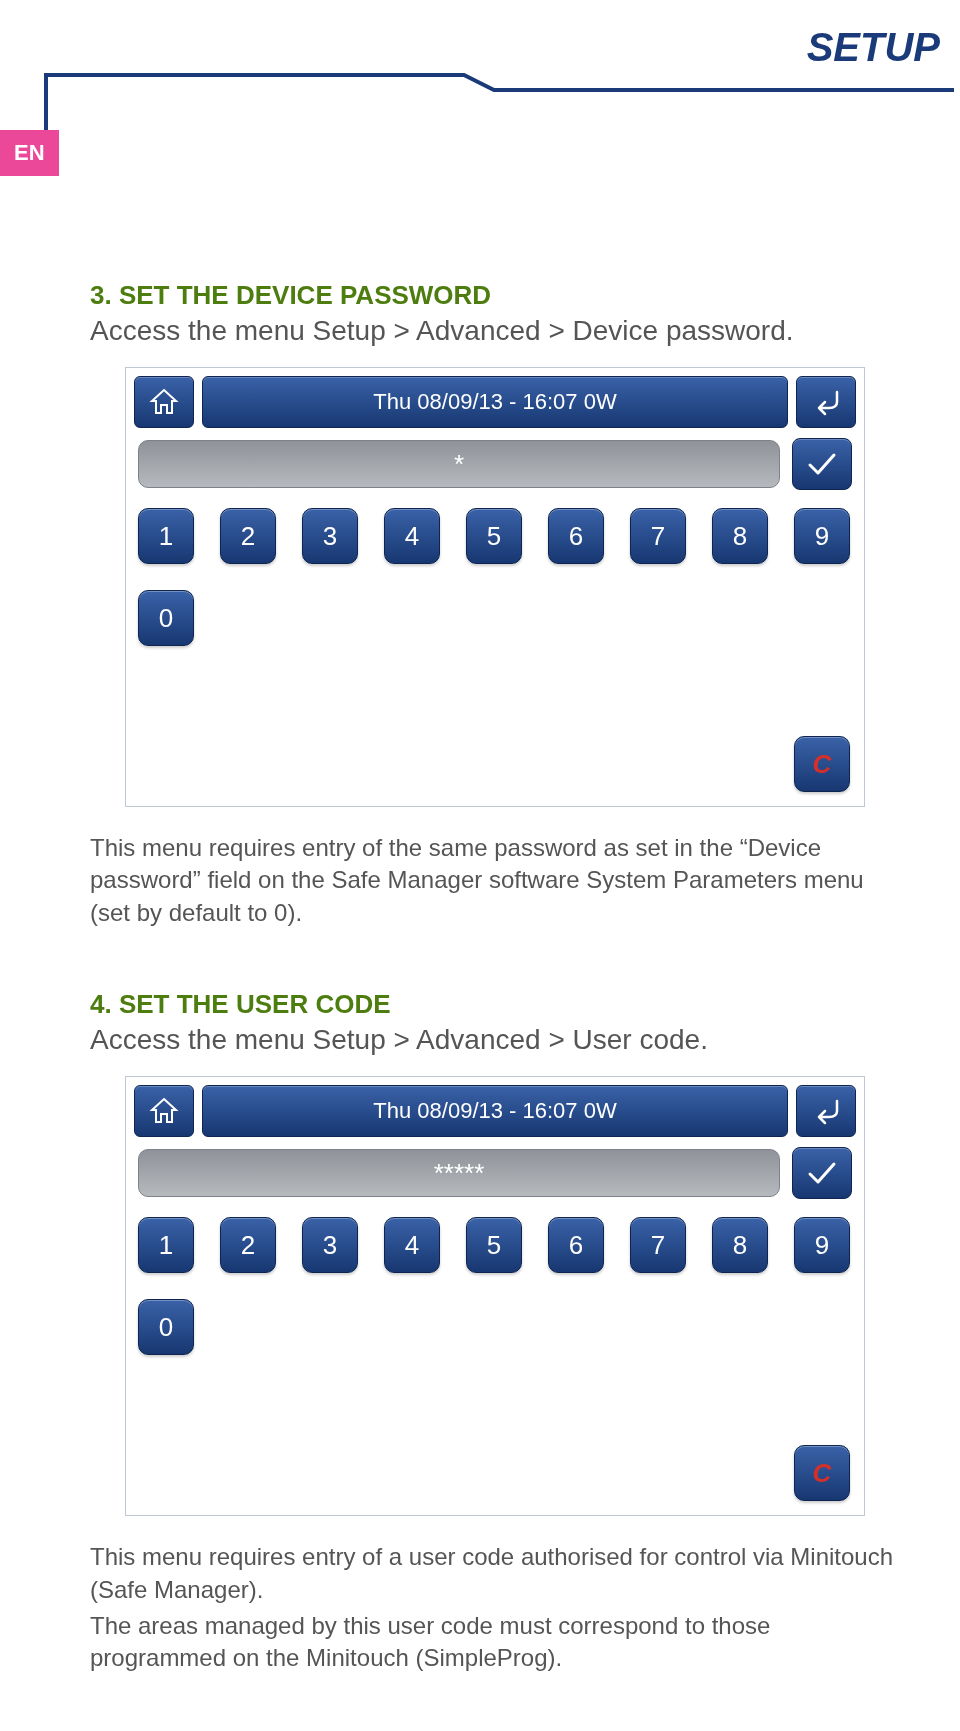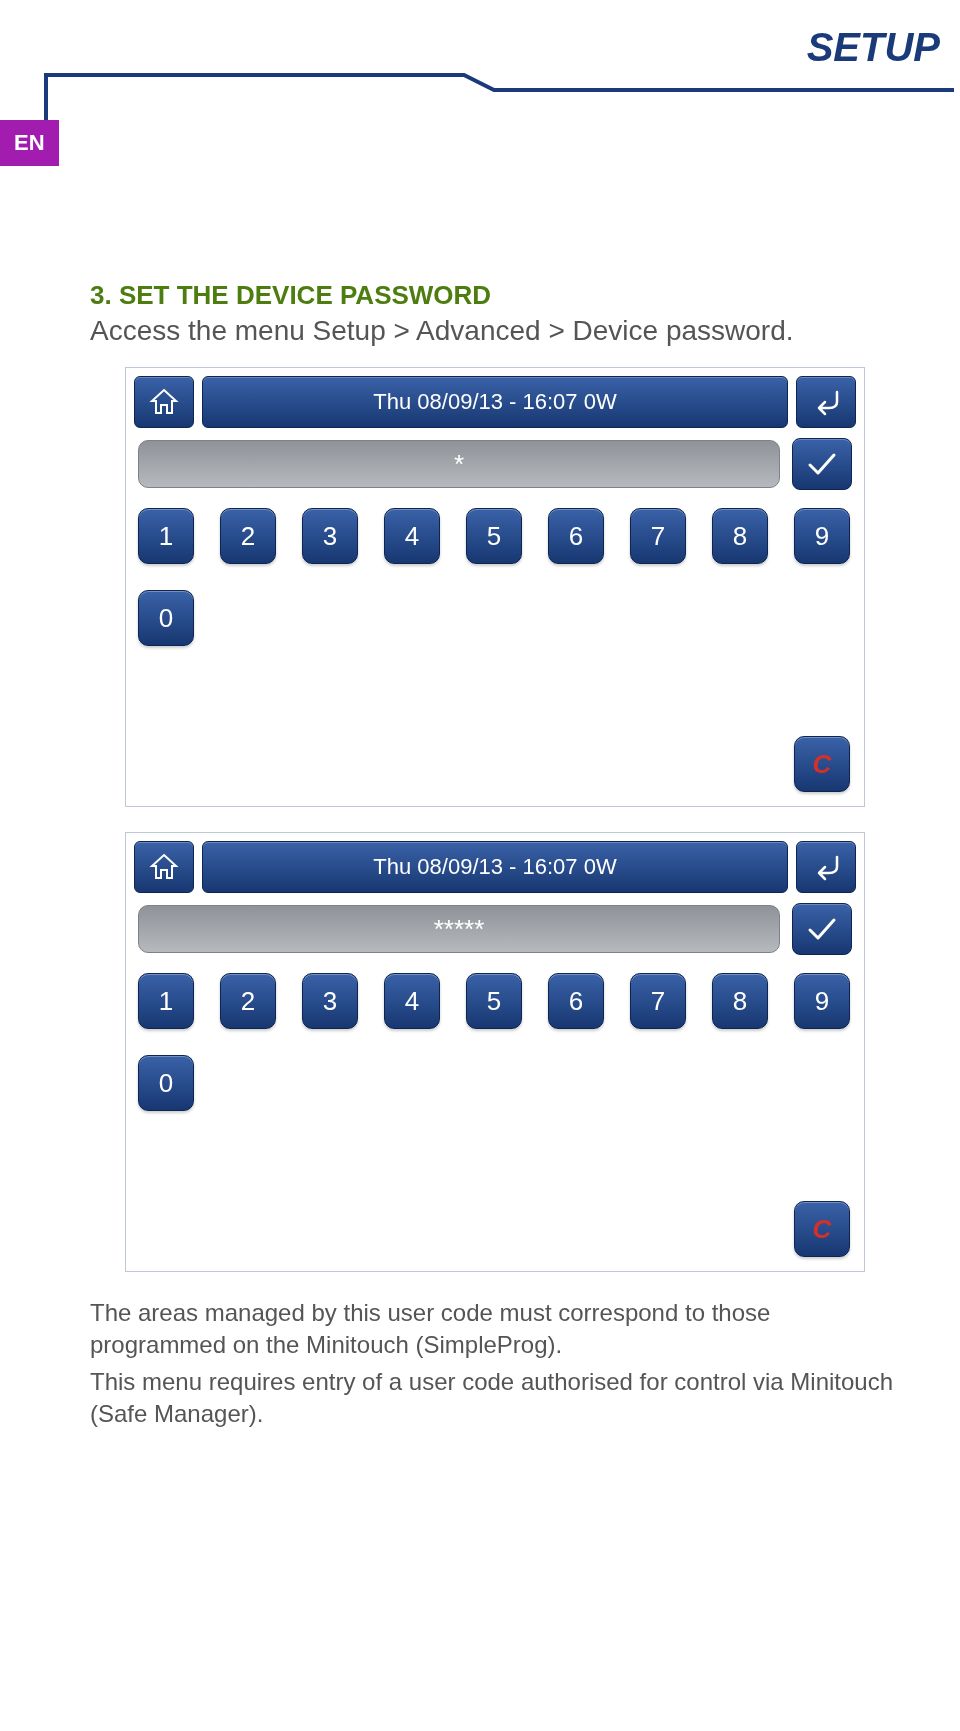--- a/index.html
+++ b/index.html
@@ -45,26 +45,26 @@
   }
   .section-heading.second { margin-top: 60px; }
   .section-sub {
     color: #555;
     font-size: 28px;
     margin-top: 4px;
   }
   .lang-badge {
     position: absolute;
     left: 0;
-    background: #a21caf;
+    background: #ec4899;
     color: #fff;
     font-size: 22px;
     font-weight: bold;
     padding: 10px 14px;
-    margin-top: 20px;
+    margin-top: 30px;
   }
   .lang-wrap { position: relative; }
   .device-panel {
     margin: 20px auto 25px auto;
     width: 740px;
     border: 1px solid #bfc9d6;
     background: #fff;
     padding: 0;
   }
   .panel-header {
@@ -227,21 +227,24 @@
       <div class="key">7</div>
       <div class="key">8</div>
       <div class="key">9</div>
       <div class="key">0</div>
     </div>
     <div class="panel-bottom">
       <div class="clear-btn">C</div>
     </div>
   </div>
 
-
+  <div class="para">This menu requires entry of the same password as set in the “Device password” field on the Safe Manager software System Parameters menu (set by default to 0).</div>
+
+  <div class="section-heading second">4. SET THE USER CODE</div>
+  <div class="section-sub">Access the menu Setup &gt; Advanced &gt; User code.</div>
 
   <div class="device-panel">
     <div class="panel-header">
       <div class="hbtn">
         <svg width="30" height="28" viewBox="0 0 30 28">
           <path d="M15 2 L27 13 L23 13 L23 25 L18 25 L18 17 L12 17 L12 25 L7 25 L7 13 L3 13 Z" fill="none" stroke="#fff" stroke-width="2"></path>
         </svg>
       </div>
       <div class="title-bar">Thu 08/09/13 - 16:07  0W</div>
       <div class="hbtn">
@@ -268,16 +271,16 @@
       <div class="key">7</div>
       <div class="key">8</div>
       <div class="key">9</div>
       <div class="key">0</div>
     </div>
     <div class="panel-bottom">
       <div class="clear-btn">C</div>
     </div>
   </div>
 
+  <div class="para">This menu requires entry of a user code authorised for control via Minitouch (Safe Manager).</div>
   <div class="para">The areas managed by this user code must correspond to those programmed on the Minitouch (SimpleProg).</div>
-  <div class="para">This menu requires entry of a user code authorised for control via Minitouch (Safe Manager).</div>
 
 </div>
 
 </body></html>

